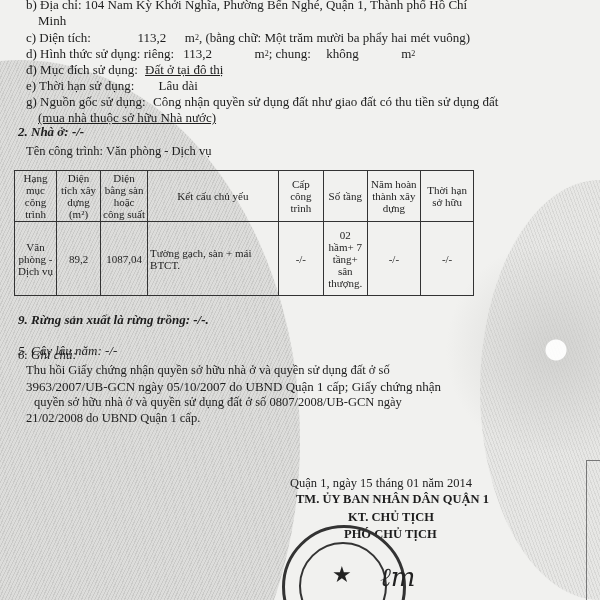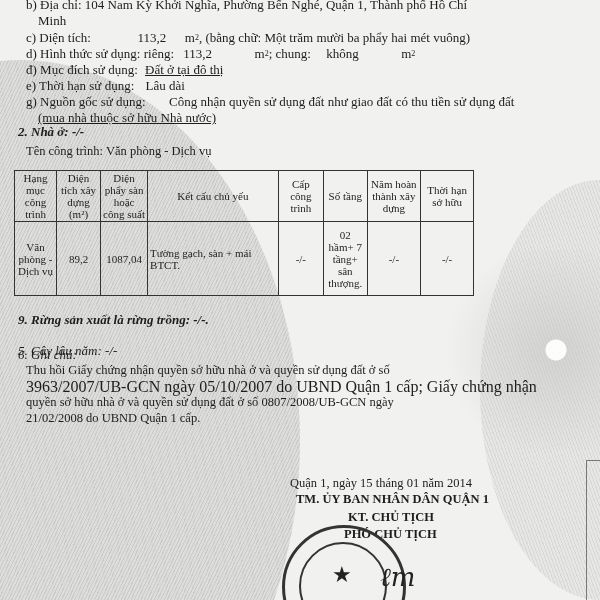--- a/index.html
+++ b/index.html
@@ -85,38 +85,38 @@
     <span>m</span><sup>2</sup>
   </div>
 
   <div class="line indent" style="top:62px;">
     <span>đ) Mục đích sử dụng:</span>
     <span style="margin-left:4px;text-decoration:underline;">Đất ở tại đô thị</span>
   </div>
 
   <div class="line indent" style="top:78px;">
     <span>e) Thời hạn sử dụng:</span>
-    <span style="margin-left:8px;text-align:center;">Lâu dài</span>
+    <span style="margin-left:21px;text-align:center;">Lâu dài</span>
   </div>
 
   <div class="line indent" style="top:94px;">
     <span>g) Nguồn gốc sử dụng:</span>
-    <span style="margin-left:20px;">Công nhận quyền sử dụng đất như giao đất có thu tiền sử dụng đất</span>
+    <span style="margin-left:4px;">Công nhận quyền sử dụng đất như giao đất có thu tiền sử dụng đất</span>
   </div>
   <div class="line indent2" style="top:110px;text-decoration:underline;">(mua nhà thuộc sở hữu Nhà nước)</div>
 
   <div class="sec" style="top:124px;">2. Nhà ở: -/-</div>
   <div class="line indent" style="top:144px;font-size:12.5px;">Tên công trình: Văn phòng - Dịch vụ</div>
 
   <table class="works">
     <thead>
       <tr>
         <th style="width:40px;">Hạng mục công trình</th>
         <th style="width:44px;">Diện tích xây dựng (m²)</th>
-        <th style="width:44px;">Diện phẩy sàn hoặc công suất</th>
+        <th style="width:44px;">Diện bằng sàn hoặc công suất</th>
         <th style="width:155px;">Kết cấu chủ yếu</th>
         <th style="width:46px;border-radius:12px;">Cấp công trình</th>
         <th style="width:40px;">Số tầng</th>
         <th style="width:56px;">Năm hoàn thành xây dựng</th>
         <th style="width:56px;">Thời hạn sở hữu</th>
       </tr>
     </thead>
     <tbody>
       <tr style="height:74px;">
         <td>Văn phòng - Dịch vụ</td>
@@ -128,22 +128,22 @@
         <td>-/-</td>
         <td>-/-</td>
       </tr>
     </tbody>
   </table>
 
   <div class="sec" style="top:312px;">9. Rừng sản xuất là rừng trồng: -/-.</div>
   <div class="sec" style="top:343px;font-weight:normal;">5. Cây lâu năm: -/-</div>
   <div class="sec" style="top:347px;font-weight:normal;">6. Ghi chú:</div>
   <div class="line indent" style="top:363px;font-size:12.5px;">Thu hồi Giấy chứng nhận quyền sở hữu nhà ở và quyền sử dụng đất ở số</div>
-  <div class="line indent" style="top:379px;font-size:16px;">3963/2007/UB-GCN ngày 05/10/2007 do UBND Quận 1 cấp; Giấy chứng nhận</div>
-  <div class="line indent" style="top:395px;font-size:12.5px;">quyền sở hữu nhà ở và quyền sử dụng đất ở số 0807/2008/UB-GCN ngày</div>
+  <div class="line indent" style="top:379px;font-size:13px;">3963/2007/UB-GCN ngày 05/10/2007 do UBND Quận 1 cấp; Giấy chứng nhận</div>
+  <div class="line indent" style="top:395px;font-size:12.5px;margin-left:8px;">quyền sở hữu nhà ở và quyền sử dụng đất ở số 0807/2008/UB-GCN ngày</div>
   <div class="line indent" style="top:411px;font-size:12.5px;">21/02/2008 do UBND Quận 1 cấp.</div>
 
   <div class="line" style="left:290px;top:476px;font-size:12.5px;">Quận 1, ngày 15 tháng 01 năm 2014</div>
   <div class="sign" style="left:296px;top:492px;">TM. ỦY BAN NHÂN DÂN QUẬN 1</div>
   <div class="sign" style="left:348px;top:510px;">KT. CHỦ TỊCH</div>
   <div class="sign" style="left:344px;top:527px;">PHÓ CHỦ TỊCH</div>
 
   <div class="seal">
     <div class="seal-inner">
       <span class="seal-star">★</span>

